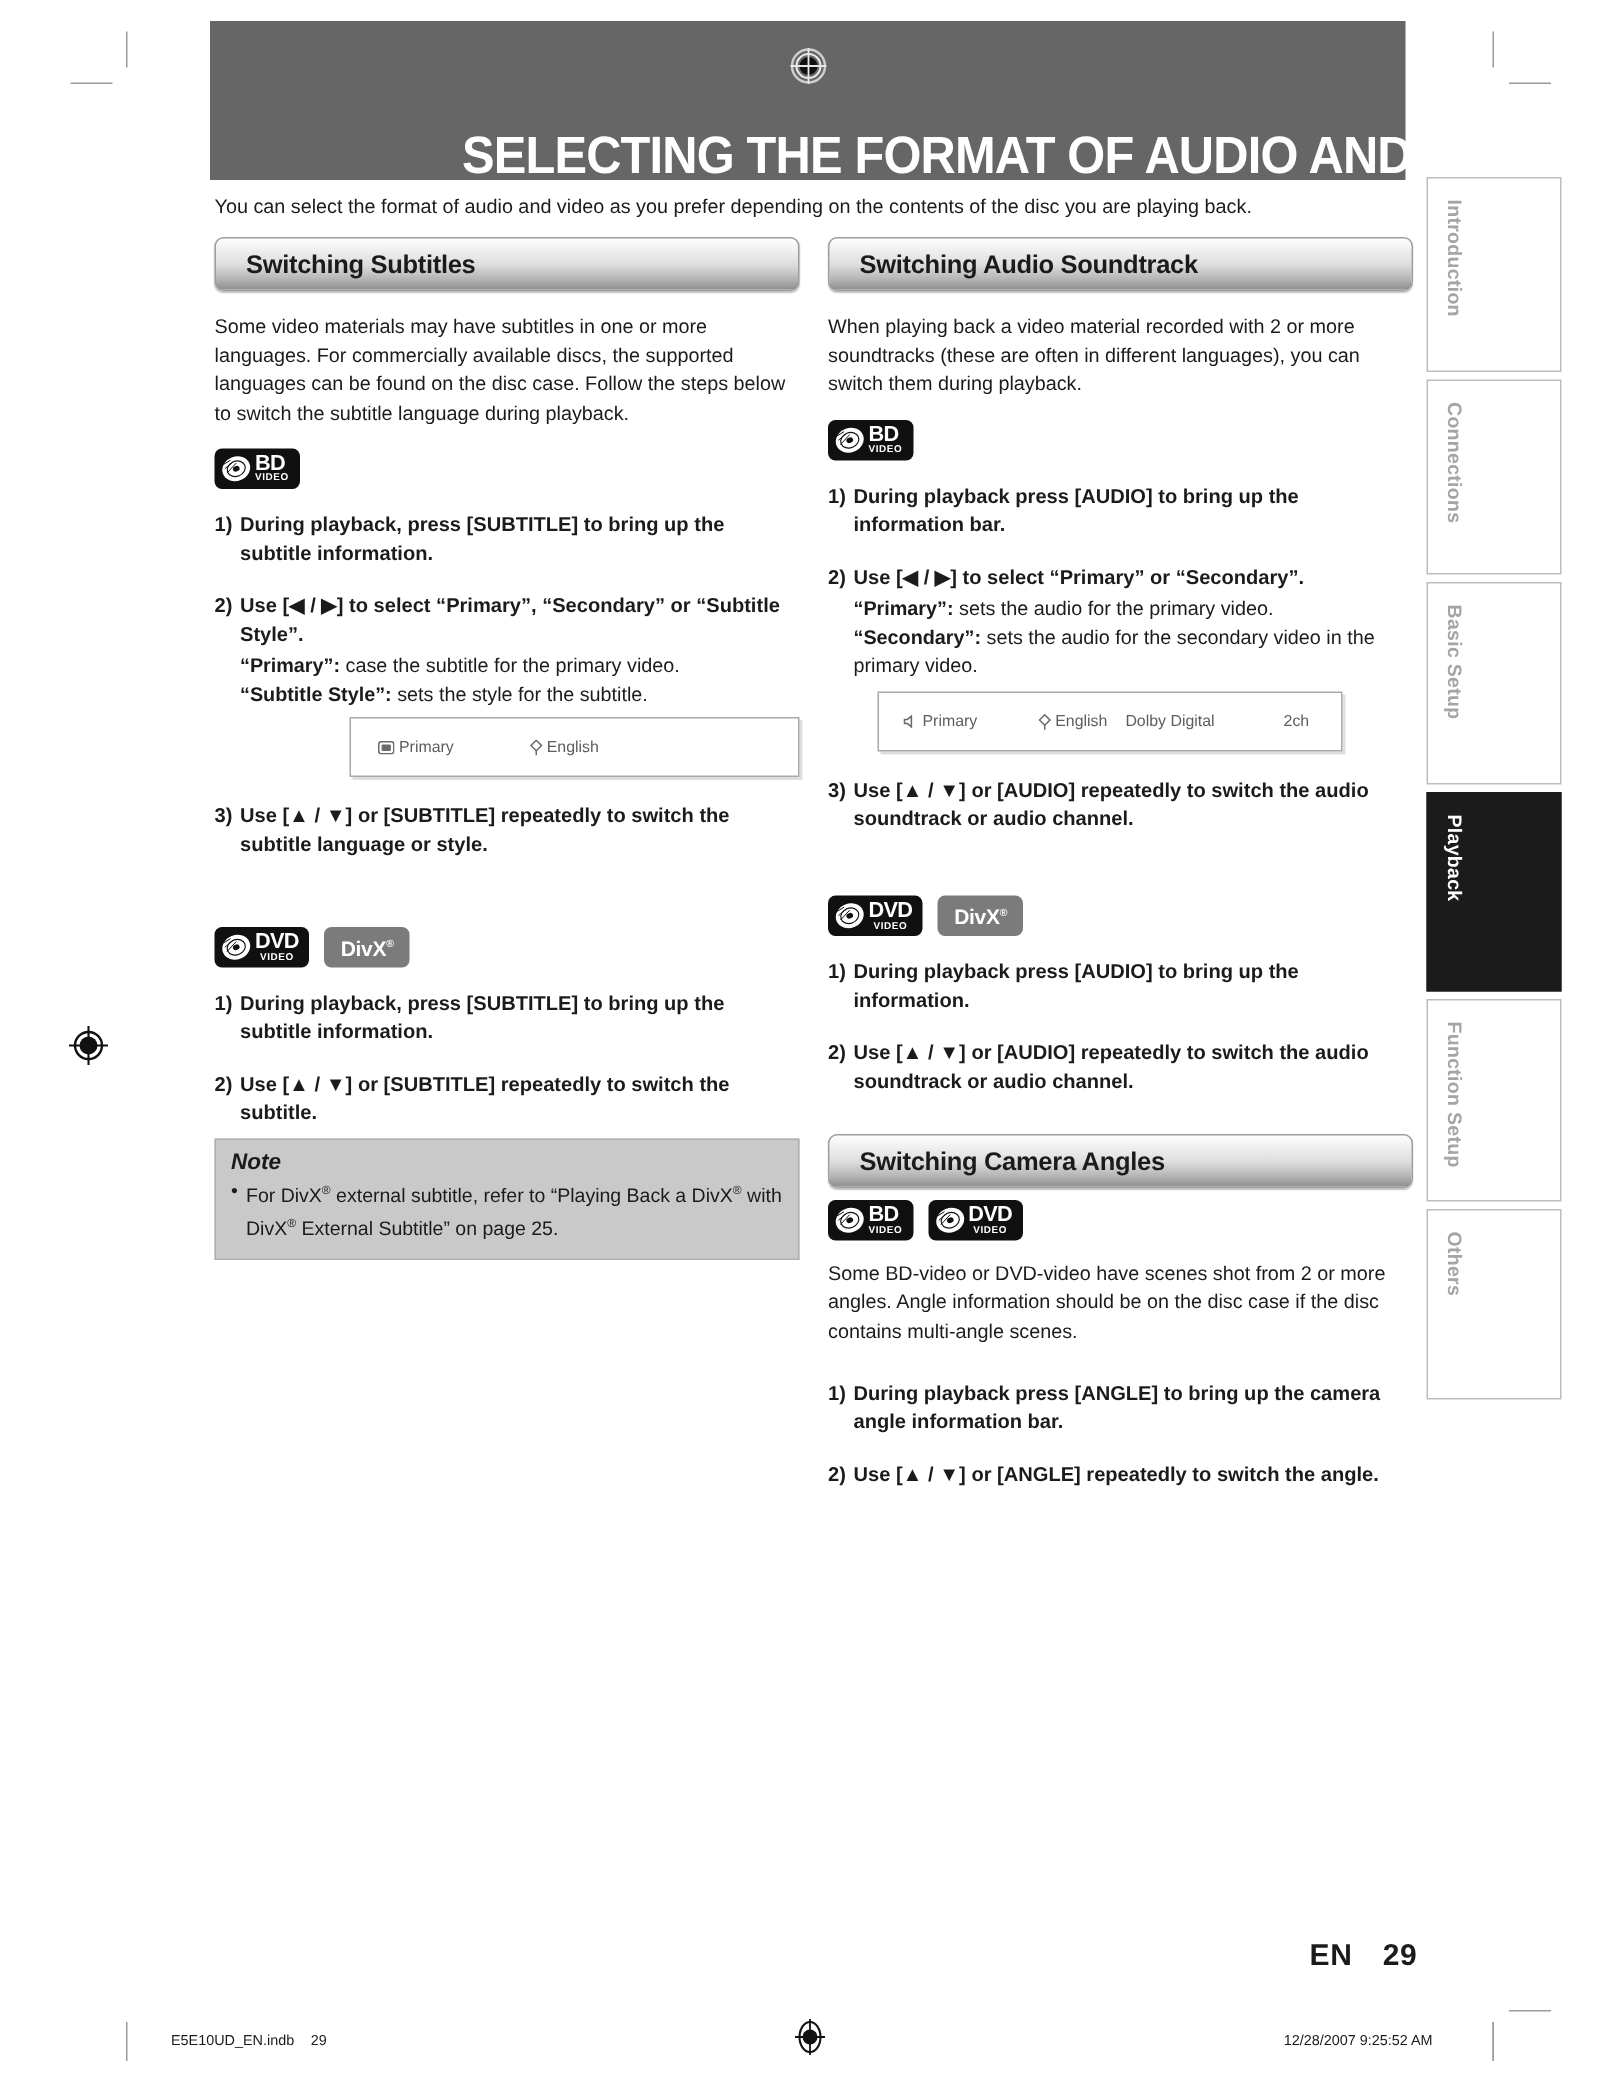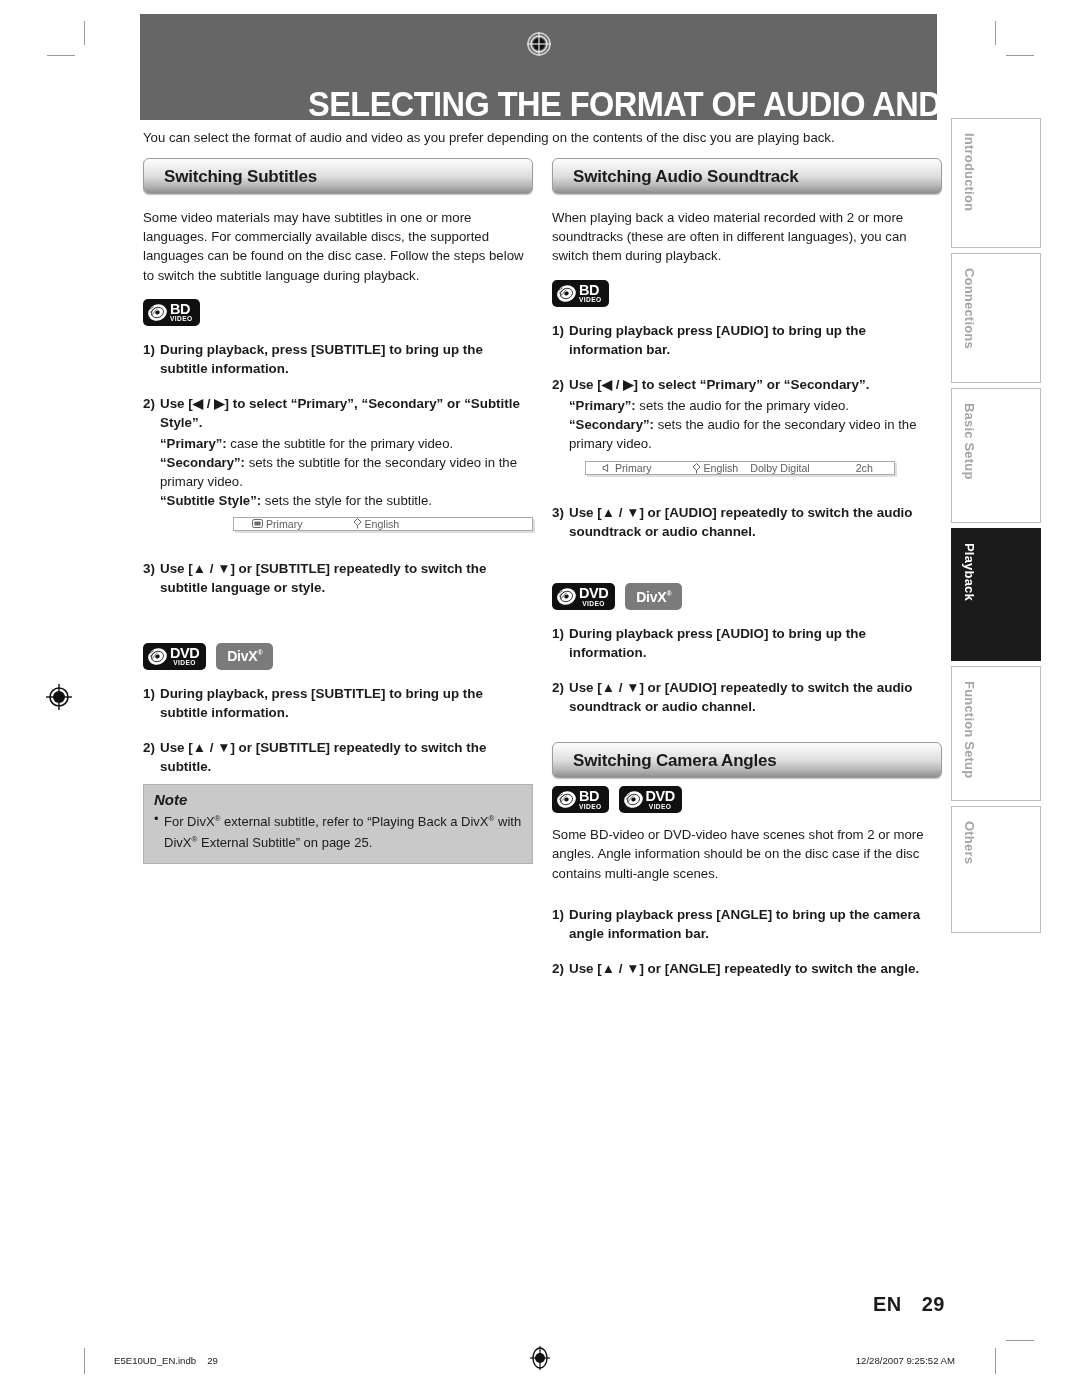--- a/index.html
+++ b/index.html
@@ -84,24 +84,24 @@
     display:flex;align-items:center;justify-content:center;padding:0 11px;
     box-sizing:border-box;
   }
   .logo-divx span{
     font-size:14px;font-weight:bold;color:#ffffff;letter-spacing:-0.2px;
   }
   .logo-divx sup{font-size:7px;vertical-align:super;}
 
   
   .infobar{
-    position:relative;height:14px;border:1px solid #a9a9a9;background:#ffffff;
+    position:relative;height:40px;border:1px solid #a9a9a9;background:#ffffff;
     box-shadow:2px 2px 0 rgba(0,0,0,0.13);
     display:flex;align-items:center;box-sizing:border-box;
-    margin:2px 0 28px 0;
+    margin:2px 0 16px 0;
   }
   .infobar .cell{font-size:10.6px;color:#5d5d5d;display:flex;align-items:center;}
   .infobar .ico{margin-right:3px;display:inline-flex;align-items:center;}
 
   .bar-subtitle{left:45px;width:300px;margin-left:45px;}
   .bar-audio{width:310px;margin-left:33px;}
 
   
   .notebox{
     background:#c9c9c9;border:1px solid #b0b0b0;
@@ -205,21 +205,20 @@
       <div class="num">1)</div>
       <div class="txt">During playback, press [SUBTITLE] to bring up the subtitle information.</div>
     </div>
 
     <div class="step" style="margin-bottom:2px;">
       <div class="num">2)</div>
       <div class="txt">Use [◀ / ▶] to select “Primary”, “Secondary” or “Subtitle Style”.</div>
     </div>
     <div class="sub" style="margin:0 0 6px 17px;">
       <div><b>“Primary”:</b><span> case the subtitle for the primary video.</span></div>
-      <div><b>“Secondary”:</b><span> sets the subtitle for the secondary video in the primary video.</span></div>
       <div><b>“Subtitle Style”:</b><span> sets the style for the subtitle.</span></div>
     </div>
 
     <div class="infobar bar-subtitle" style="width:300px;">
       <div class="cell" style="margin-left:18px;">
         <span class="ico">
           <svg width="11" height="9" viewBox="0 0 11 9">
               <rect x="0.5" y="0.5" width="10" height="8" rx="1.6" fill="none" stroke="#6a6a6a" stroke-width="1"></rect>
               <rect x="2.4" y="2.4" width="6.2" height="4.2" rx="0.8" fill="#6a6a6a"></rect>
             </svg>

